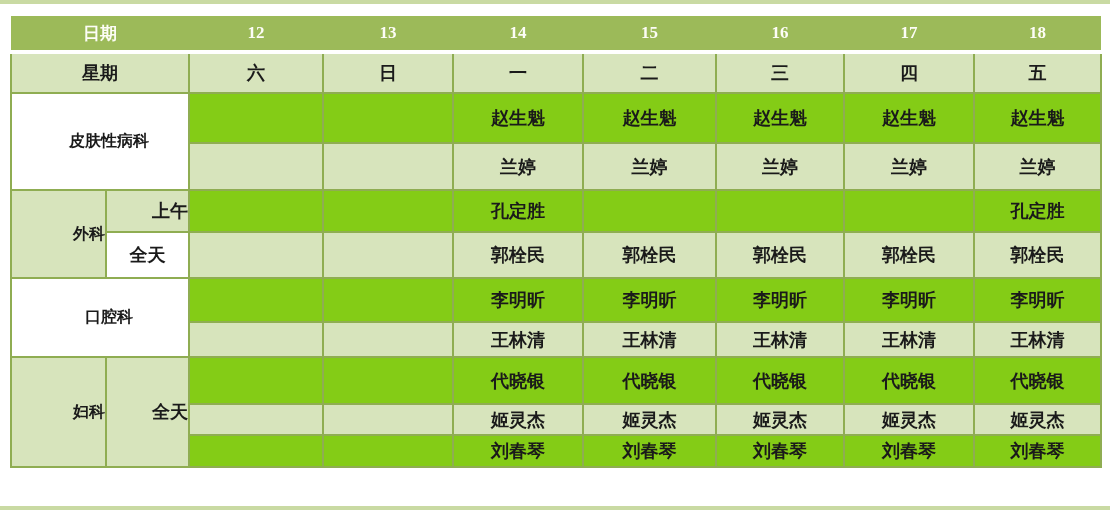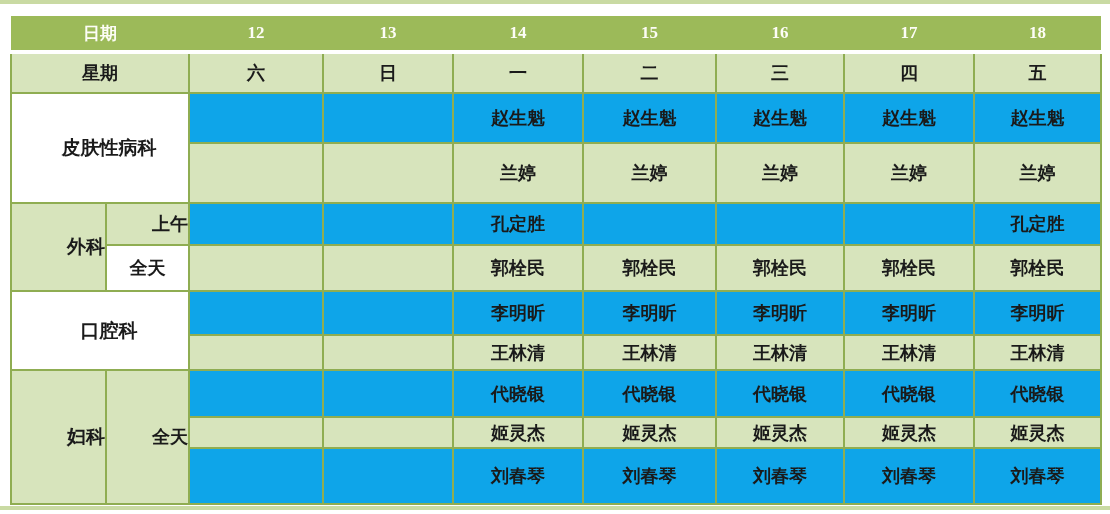--- a/index.html
+++ b/index.html
@@ -32,23 +32,23 @@
     border:2px solid var(--border);
     text-align:center;vertical-align:middle;
     font-weight:bold;font-size:18px;color:var(--text);
     padding:0;overflow:hidden;white-space:nowrap;
   }
   tr.date-row td{
     background:var(--header_bg);
     border:none;border-bottom:4px solid #ffffff;
     color:var(--header_text);font-size:17px;
   }
-  tr.r-white td{background:#0ea5e9;}
+  tr.r-white td{background:#84cc16;}
   tr.r-band td{background:var(--band_bg);margin-left:48px;}
-  td.dept{font-size:19px;padding-left:18px;}
+  td.dept{font-size:16px;padding-left:18px;}
   td.cell-white{background:#ffffff !important;}
   td.cell-band{background:var(--band_bg) !important;text-align:right;}
 </style>
 </head>
 <body>
 
 <div class="accent-line accent-top"></div>
 
 <table class="schedule">
   <colgroup>
@@ -89,21 +89,21 @@
   <tr class="r-white" style="height:50px">
     <td colspan="2" rowspan="2" class="dept cell-white">皮肤性病科</td>
     <td></td>
     <td></td>
     <td>赵生魁</td>
     <td>赵生魁</td>
     <td>赵生魁</td>
     <td>赵生魁</td>
     <td>赵生魁</td>
   </tr>
-  <tr class="r-band" style="height:60px">
+  <tr class="r-band" style="height:47px">
     <td></td>
     <td></td>
     <td>兰婷</td>
     <td>兰婷</td>
     <td>兰婷</td>
     <td>兰婷</td>
     <td>兰婷</td>
   </tr>
 
   <tr class="r-white" style="height:42px">
@@ -161,21 +161,21 @@
   </tr>
   <tr class="r-band" style="height:31px">
     <td></td>
     <td></td>
     <td>姬灵杰</td>
     <td>姬灵杰</td>
     <td>姬灵杰</td>
     <td>姬灵杰</td>
     <td>姬灵杰</td>
   </tr>
-  <tr class="r-white" style="height:56px">
+  <tr class="r-white" style="height:32px">
     <td></td>
     <td></td>
     <td>刘春琴</td>
     <td>刘春琴</td>
     <td>刘春琴</td>
     <td>刘春琴</td>
     <td>刘春琴</td>
   </tr>
 </tbody>
   </table>

